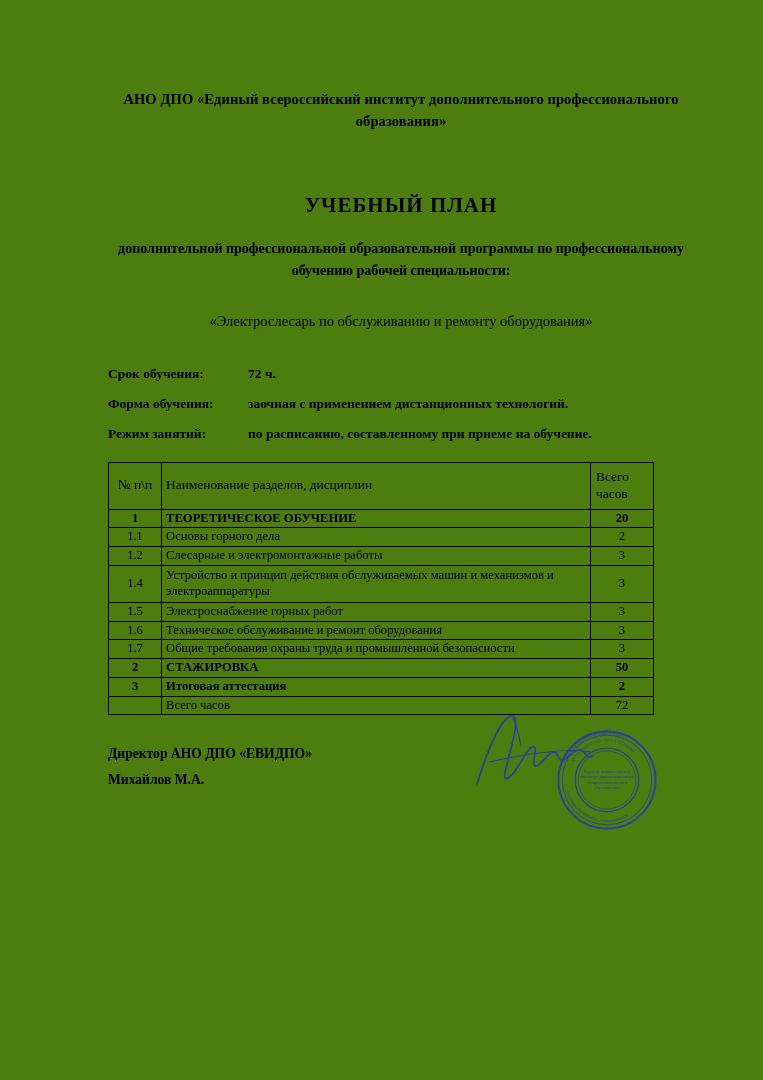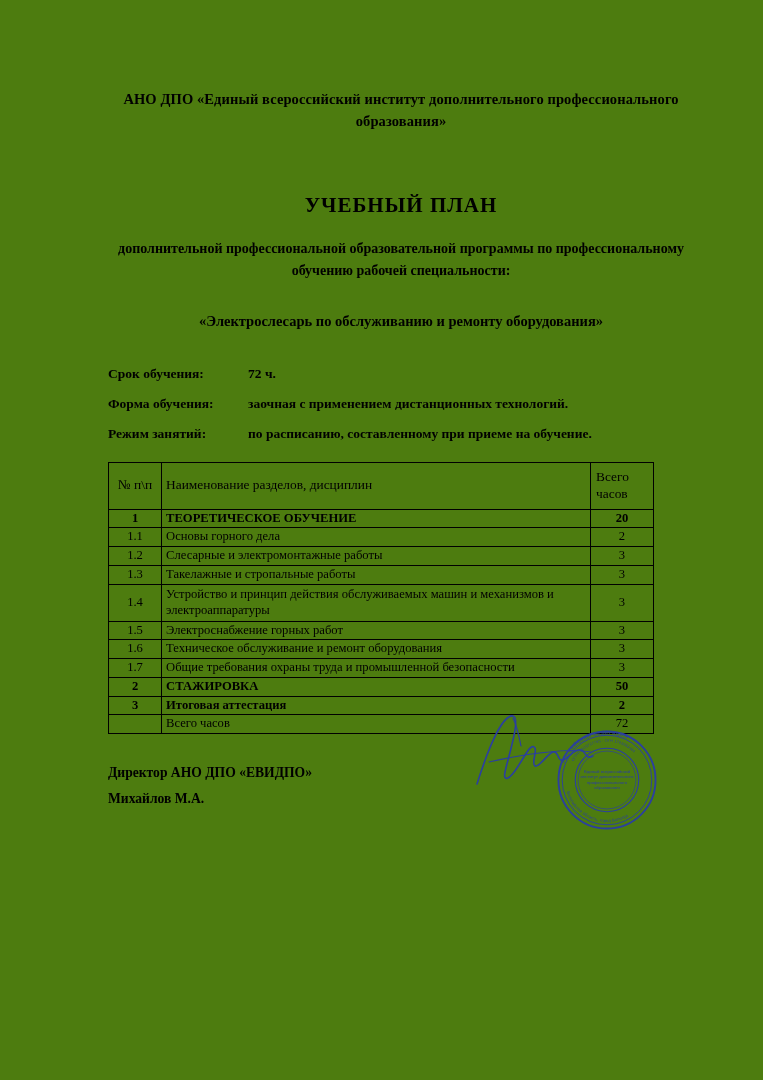--- a/index.html
+++ b/index.html
@@ -46,21 +46,21 @@
   .subtitle {
     text-align: center;
     font-weight: bold;
     font-size: 14px;
     line-height: 1.6;
     margin-top: 20px;
     font-family: Liberation Serif, serif;
   }
   .program-name {
     text-align: center;
-    font-weight: bold;
+    font-weight: normal;
     font-size: 14.5px;
     margin-top: 30px;
   }
   .meta {
     margin-top: 36px;
     font-size: 13.5px;
   }
   .meta-row {
     display: flex;
     margin-bottom: 14px;
@@ -181,25 +181,20 @@
             <td class="col-hours bold">20</td>
           </tr>
           <tr>
             <td class="col-num">1.1</td>
             <td class="col-name">Основы горного дела</td>
             <td class="col-hours">2</td>
           </tr>
           <tr>
             <td class="col-num">1.2</td>
             <td class="col-name">Слесарные и электромонтажные работы</td>
-            <td class="col-hours">3</td>
-          </tr>
-          <tr>
-            <td class="col-num">1.3</td>
-            <td class="col-name">Такелажные и стропальные работы</td>
             <td class="col-hours">3</td>
           </tr>
           <tr class="row-tall">
             <td class="col-num">1.4</td>
             <td class="col-name">Устройство и принцип действия обслуживаемых машин и механизмов и электроаппаратуры</td>
             <td class="col-hours">3</td>
           </tr>
           <tr>
             <td class="col-num">1.5</td>
             <td class="col-name">Электроснабжение горных работ</td>

